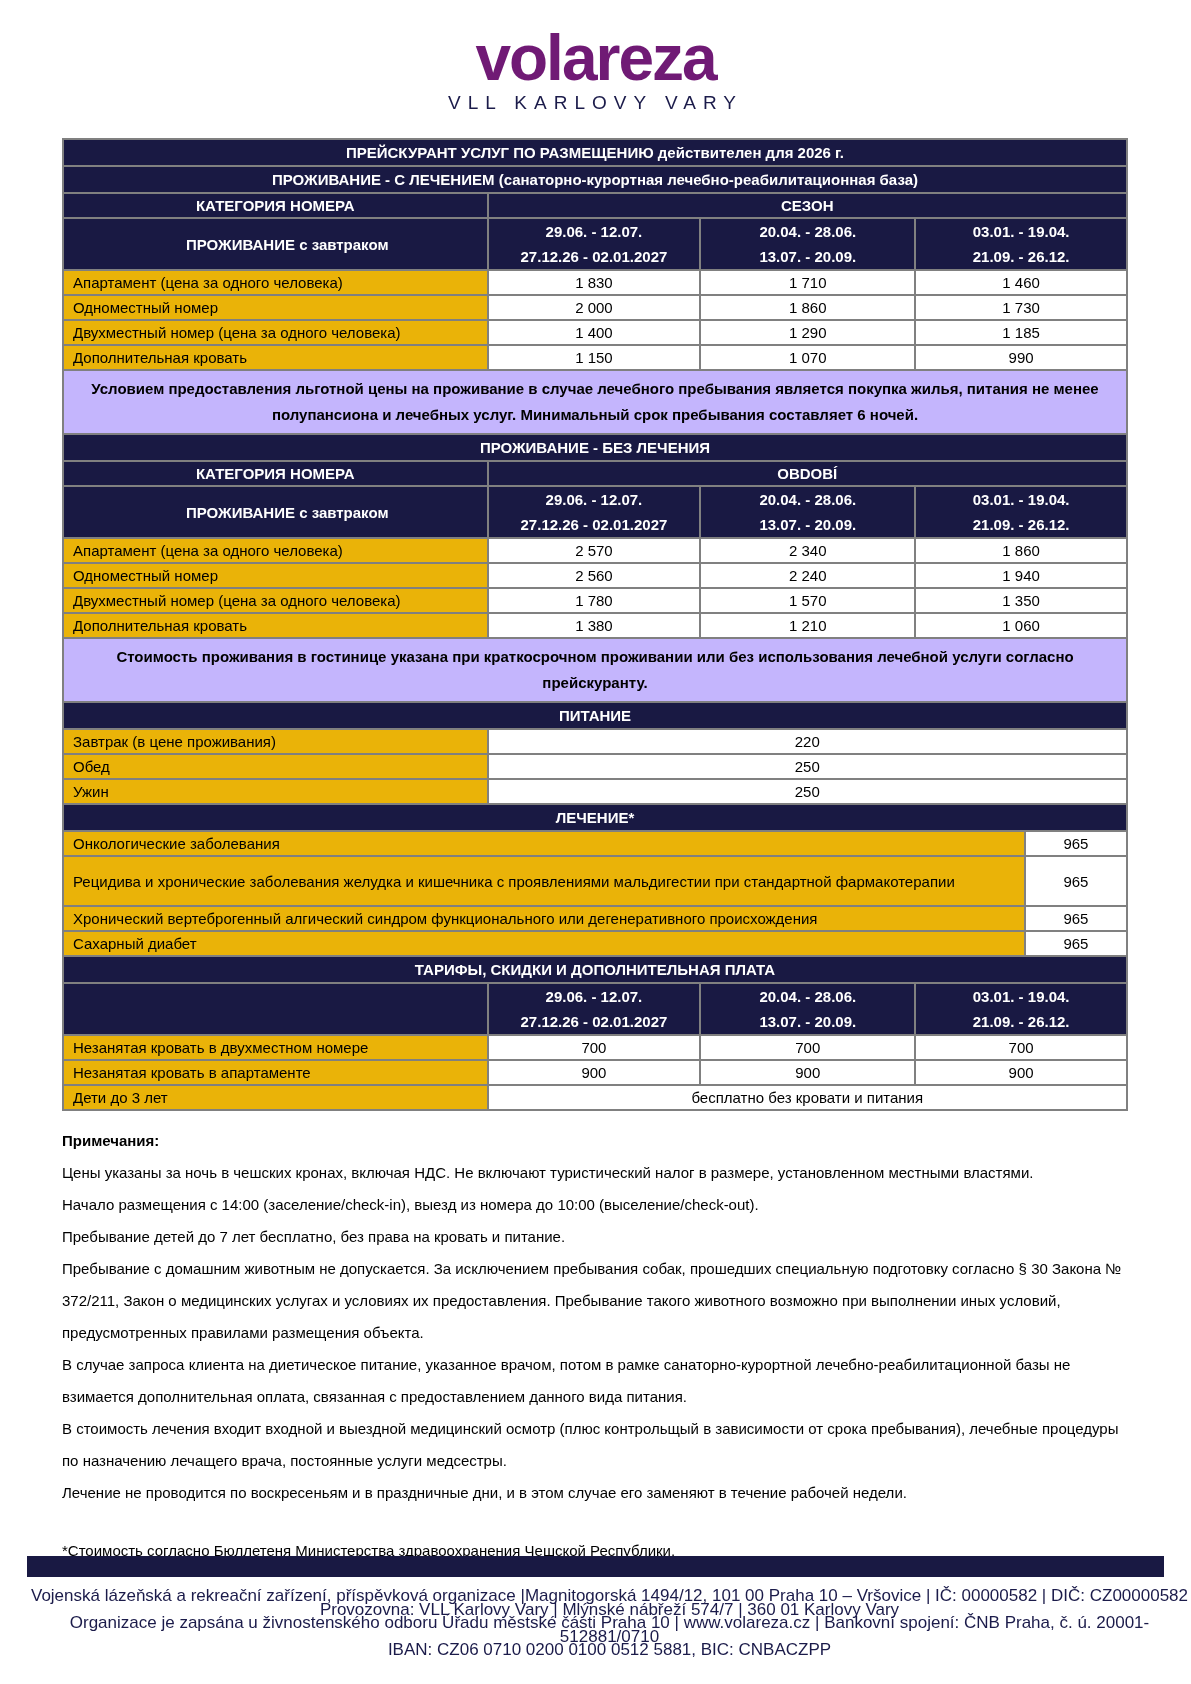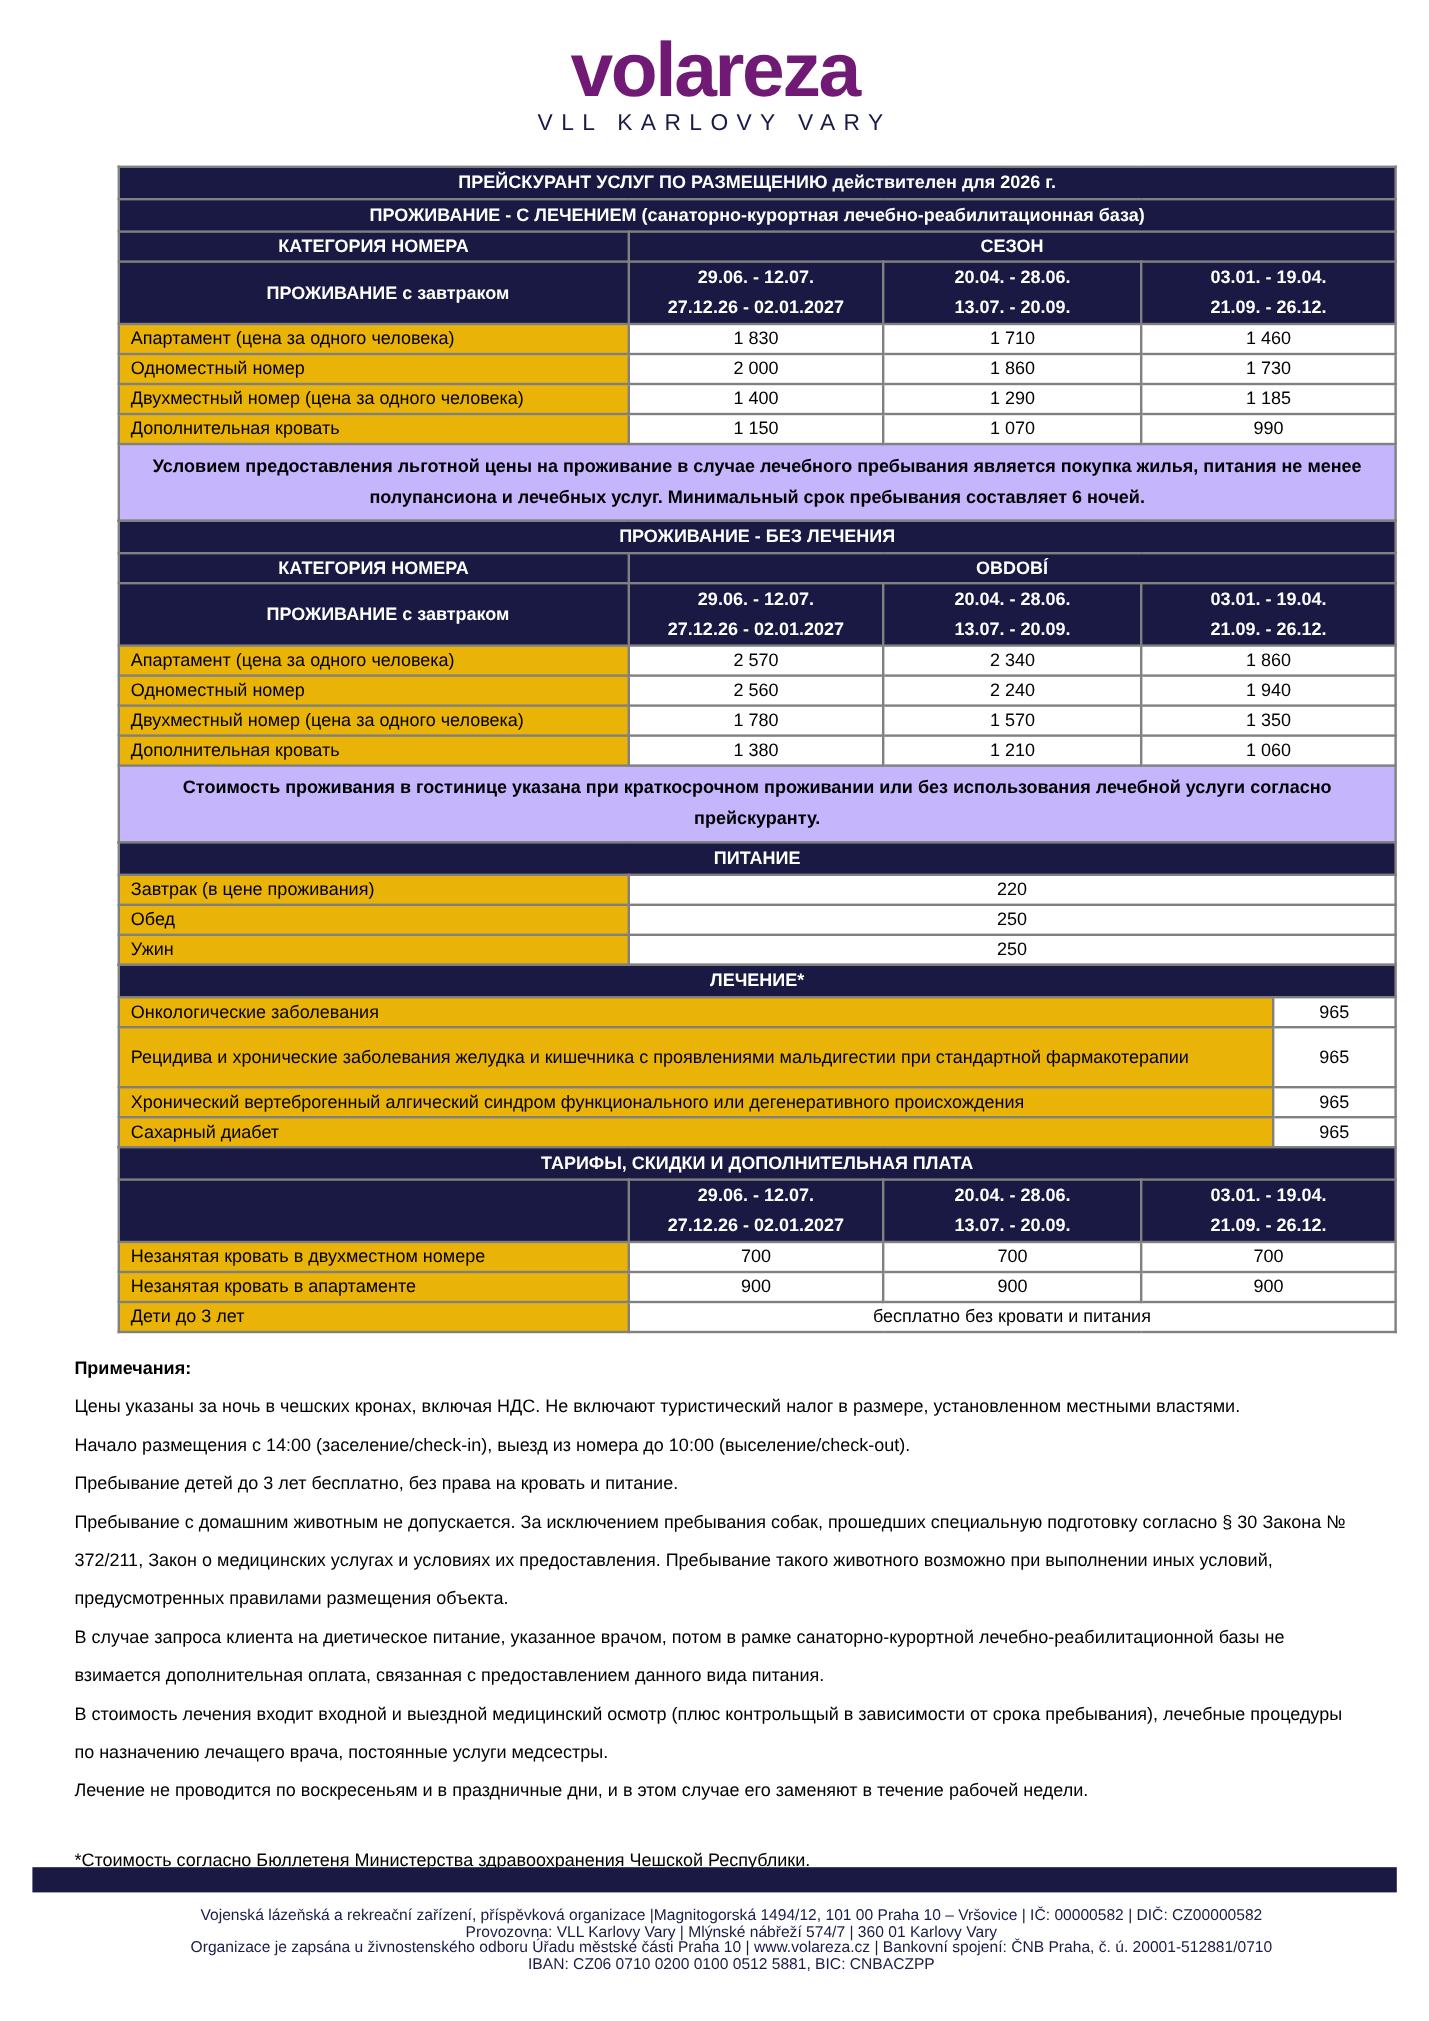--- a/index.html
+++ b/index.html
@@ -21,21 +21,21 @@
     line-height: 1.0;
   }
   .logo-sub {
     margin-top: 2px;
     font-size: 19px;
     font-weight: 500;
     letter-spacing: 7px;
     color: #1b1b4a;
   }
   
-  .tables { width: 1066px; margin: 24px auto 0 98px; }
+  .tables { width: 1066px; margin: 24px auto 0 62px; }
   table.pt {
     width: 100%;
     border-collapse: collapse;
     table-layout: fixed;
   }
   table.pt + table.pt { margin-top: -2px; }
   table.pt td {
     border: 2px solid #808080;
     font-size: 15px;
     vertical-align: middle;
@@ -82,21 +82,21 @@
     height: 21px;
     background: #191943;
   }
   .footer-text {
     position: absolute;
     left: 0;
     top: 1589px;
     width: 1191px;
     text-align: center;
     color: #1b1b4a;
-    font-size: 13px;
+    font-size: 17px;
     line-height: 13.5px;
     padding-left: 28px;
   }
 </style>
 </head>
 <body>
 
 <div class="logo-block">
   <div class="logo-word">volareza</div>
   <div class="logo-sub">VLL KARLOVY VARY</div>
@@ -327,21 +327,21 @@
     </tr>
   </tbody>
     </table>
 
 </div>
 
 <div class="notes">
   <div class="notes-heading">Примечания:</div>
   <div class="note-par">Цены указаны за ночь в чешских кронах, включая НДС. Не включают туристический налог в размере, установленном местными властями.</div>
   <div class="note-par">Начало размещения с 14:00 (заселение/check-in), выезд из номера до 10:00 (выселение/check-out).</div>
-  <div class="note-par">Пребывание детей до 3 лет бесплатно, без права на кровать и питание.</div>
+  <div class="note-par">Пребывание детей до 7 лет бесплатно, без права на кровать и питание.</div>
   <div class="note-par">Пребывание с домашним животным не допускается. За исключением пребывания собак, прошедших специальную подготовку согласно § 30 Закона № 372/211, Закон о медицинских услугах и условиях их предоставления. Пребывание такого животного возможно при выполнении иных условий, предусмотренных правилами размещения объекта.</div>
   <div class="note-par">В случае запроса клиента на диетическое питание, указанное врачом, потом в рамке санаторно-курортной лечебно-реабилитационной базы не взимается дополнительная оплата, связанная с предоставлением данного вида питания.</div>
   <div class="note-par">В стоимость лечения входит входной и выездной медицинский осмотр (плюс контрольщый в зависимости от срока пребывания), лечебные процедуры по назначению лечащего врача, постоянные услуги медсестры.</div>
   <div class="note-par">Лечение не проводится по воскресеньям и в праздничные дни, и в этом случае его заменяют в течение рабочей недели.</div>
   <div class="star-note">*Стоимость согласно Бюллетеня Министерства здравоохранения Чешской Республики.</div>
 </div>
 
 <div class="footer-bar"></div>
 <div class="footer-text">
   <div>Vojenská lázeňská a rekreační zařízení, příspěvková organizace |Magnitogorská 1494/12, 101 00 Praha 10 – Vršovice | IČ: 00000582 | DIČ: CZ00000582</div>

